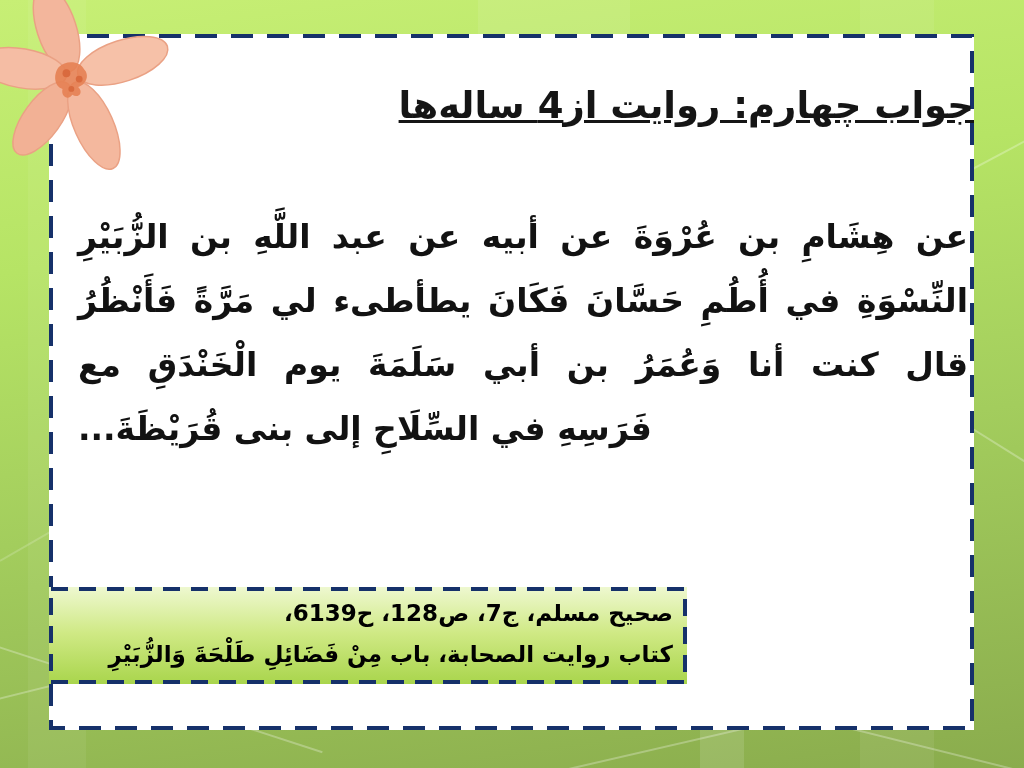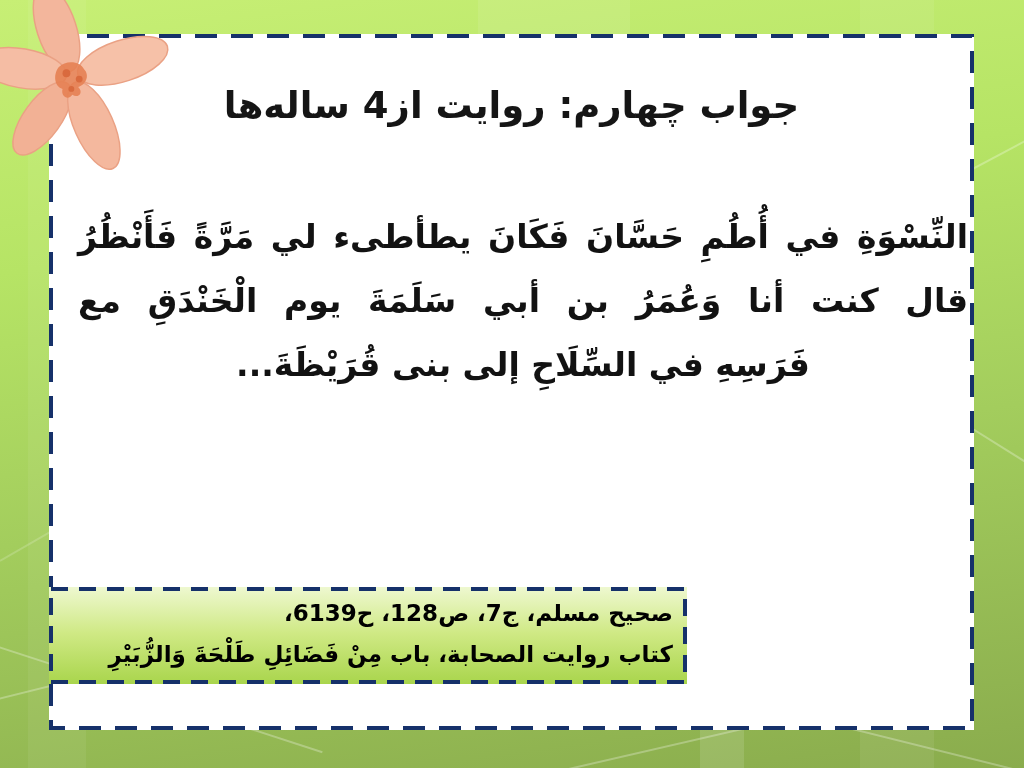--- a/index.html
+++ b/index.html
@@ -18,31 +18,31 @@
     background: #ffffff;
   }
   .panel-border, .cite-border {
     position: absolute; left: 0; top: 0; pointer-events: none;
   }
   
   .flower { position: absolute; left: -10px; top: -14px; width: 196px; height: 198px; z-index: 6; }
   
   .title {
     position: absolute; left: 49px; top: 84px; width: 925px;
-    text-align: center; direction: rtl;
-    font-size: 37px; font-weight: 700; color: #151515; letter-spacing: 0;
+    text-align: right; direction: rtl;
+    font-size: 37px; font-weight: 700; color: #151515; letter-spacing: 0; text-decoration: underline;
   }
   
   .hadith {
     position: absolute; left: 78px; top: 206px; width: 890px;
     direction: rtl; color: #121212; font-weight: 700; font-size: 33px;
   }
   .hadith .line { height: 64px; line-height: 62px; white-space: normal; }
   .hadith .line.just { text-align: justify; text-align-last: justify; }
-  .hadith .line.last { text-align: center; }
+  .hadith .line.last { text-align: left; }
   
   .cite-box {
     position: absolute; left: 49px; top: 587px; width: 638px; height: 97px;
     background: linear-gradient(180deg, #eef8d0 0%, #cfe984 48%, #a9d54c 100%);
     z-index: 5;
   }
   .cite-text {
     position: absolute; inset: 0; padding: 6px 14px 12px 10px;
     direction: rtl; text-align: right;
     font-size: 23px; font-weight: 700; color: #000; line-height: 41px;
@@ -83,20 +83,21 @@
     <path d="M -14,-10 C -6,-18 8,-16 12,-8 C 18,-2 14,8 6,10 C 12,16 6,22 0,18 C -4,24 -12,20 -10,12 C -18,10 -20,-2 -14,-10 Z" fill="#e58153" opacity="0.9"></path>
     <circle cx="-6" cy="-4" r="4" fill="#d96a3e"></circle>
     <circle cx="7" cy="2" r="3.5" fill="#d96a3e"></circle>
     <circle cx="-1" cy="12" r="3" fill="#d96a3e"></circle>
   </g>
 </svg>
 
 <div class="title">جواب چهارم: روايت از4 ساله‌ها</div>
 
 <div class="hadith">
+  <div class="line just">عن هِشَامِ بن عُرْوَةَ عن أبيه عن عبد اللَّهِ بن الزُّبَيْرِ</div>
   <div class="line just">النِّسْوَةِ في أُطُمِ حَسَّانَ فَكَانَ يطأطىء لي مَرَّةً فَأَنْظُرُ</div>
   <div class="line just">قال كنت أنا وَعُمَرُ بن أبي سَلَمَةَ يوم الْخَنْدَقِ مع</div>
   <div class="line last">فَرَسِهِ في السِّلَاحِ إلى بنى قُرَيْظَةَ...</div>
 </div>
 
 <div class="cite-box">
   <svg class="cite-border" width="638" height="97">
     <rect x="2" y="2" width="634" height="93" fill="none" stroke="#16316a" stroke-width="4" stroke-dasharray="17 11"></rect>
   </svg>
   <div class="cite-text">

